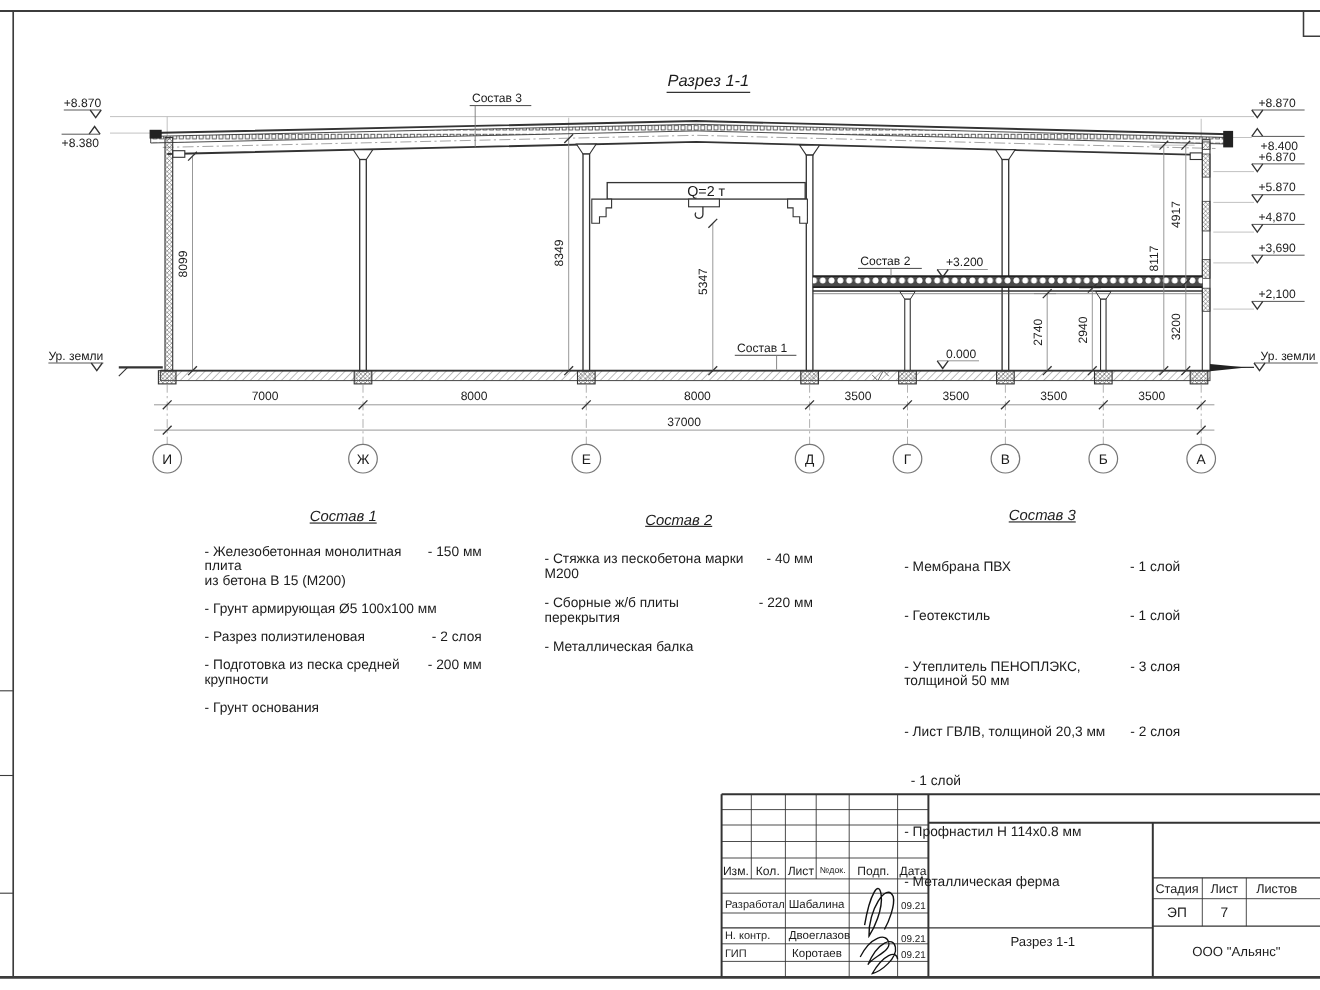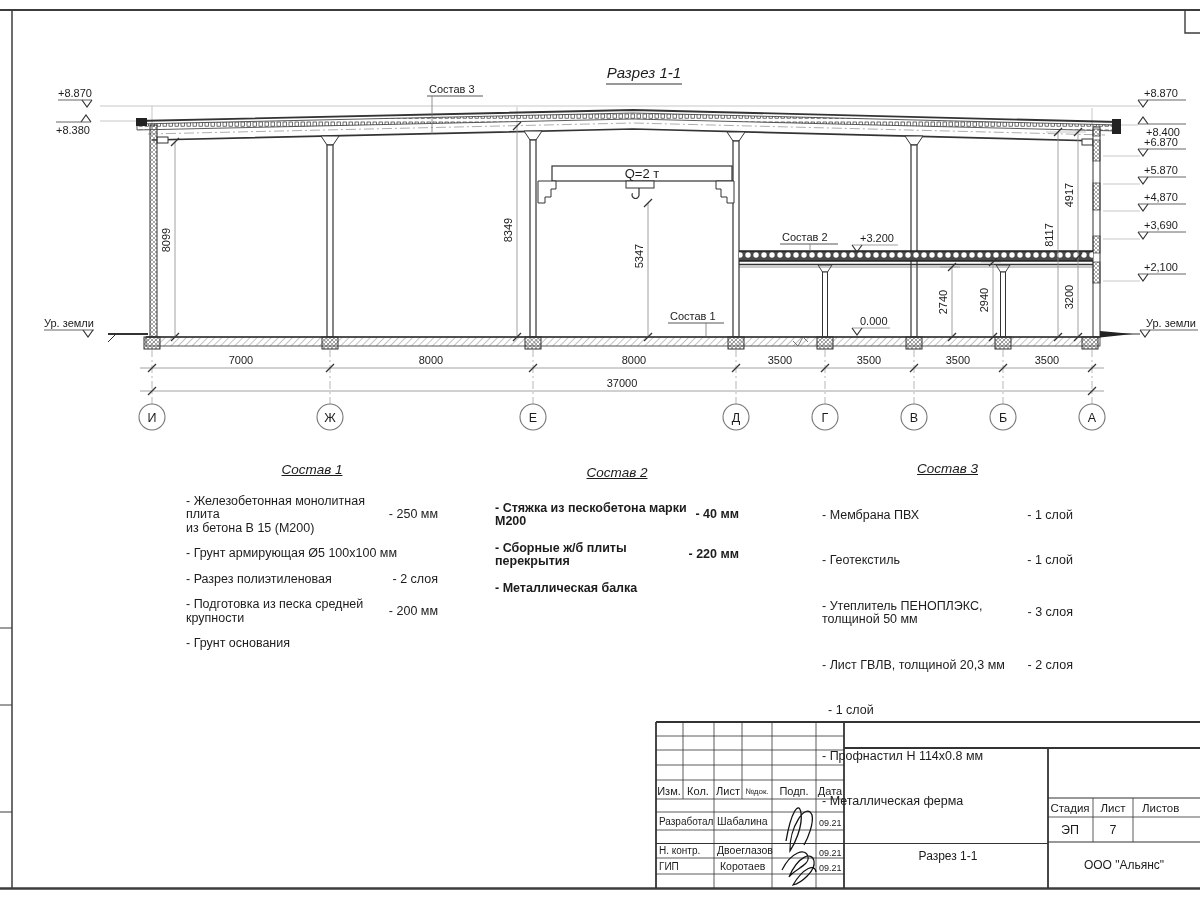--- a/index.html
+++ b/index.html
@@ -15,24 +15,24 @@
   .tb-hdr{font-size:11px;}
   .tb-hdr-small{font-size:8px;}
   .tb-role{font-size:10px;}
   .tb-name{font-size:10.5px;}
   .tb-date{font-size:9px;}
   .tb-right-hdr{font-size:11.5px;}
   .tb-val{font-size:12.5px;}
   .tb-doc{font-size:12px;}
   .comp{position:absolute;font-size:12.5px;line-height:1.08;}
   .comp-title{text-align:center;font-style:italic;font-size:13.5px;text-decoration:underline;margin-bottom:17px;}
-  .comp-item{display:flex;justify-content:space-between;align-items:center;margin-bottom:12px;}
+  .comp-item{display:flex;justify-content:space-between;align-items:flex-start;margin-bottom:12px;}
   .comp-item .nm{white-space:pre-line;}
   .comp-item .vl{white-space:nowrap;padding-left:6px;}
-  .comp2 .comp-item{margin-bottom:13px;font-weight:bold;}
+  .comp2 .comp-item{margin-bottom:13px;}
   .comp3 .comp-item{margin-bottom:10px;margin-top:32px;}
 </style>
 </head>
 <body>
 
 <div class="sheet">
 <svg width="1200" height="900" viewBox="0 0 1200 900">
   <defs>
     <pattern id="deck" width="6" height="8" patternUnits="userSpaceOnUse">
       <rect x="1" y="2" width="3.6" height="4.2" fill="none" stroke="#333" stroke-width="0.7"></rect>
@@ -369,21 +369,21 @@
     <text class="tb-doc" x="948" y="860" text-anchor="middle">Разрез 1-1</text>
     <text class="tb-doc" x="1124" y="869" text-anchor="middle">ООО "Альянс"</text>
   </g>
 </svg>
 
   <div class="comp comp1" style="left:186px;top:463px;width:252px;">
     <div class="comp-title">Состав 1</div>
     <div class="comp-item">
       <span class="nm">- Железобетонная  монолитная плита
   из бетона В 15 (М200)</span>
-      <span class="vl">- 250 мм</span>
+      <span class="vl">- 150 мм</span>
     </div>
     <div class="comp-item">
       <span class="nm">- Грунт армирующая Ø5 100х100 мм</span>
       <span class="vl"></span>
     </div>
     <div class="comp-item">
       <span class="nm">- Разрез полиэтиленовая</span>
       <span class="vl">-  2 слоя</span>
     </div>
     <div class="comp-item">

